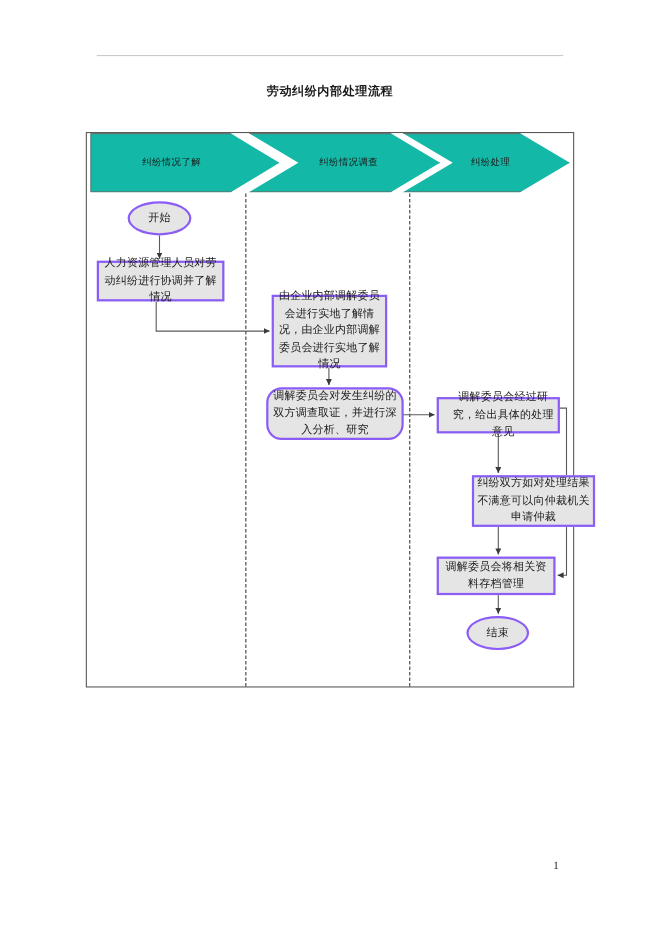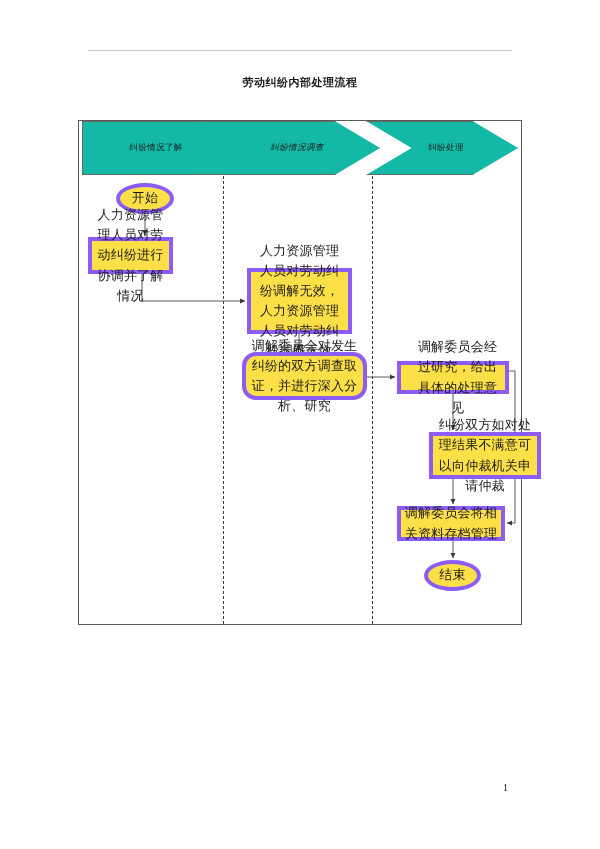--- a/index.html
+++ b/index.html
@@ -82,24 +82,23 @@
     position: relative;
     left: -12px;
   }
   .chev1 {
     left: 3px;
     width: 172px;
     clip-path: polygon(0 0, 74% 0, 100% 50%, 74% 100%, 0 100%);
     -webkit-clip-path: polygon(0 0, 74% 0, 100% 50%, 74% 100%, 0 100%);
   }
   .chev2 {
-    left: 127px;
+    left: 147px;
     width: 174px;
     clip-path: polygon(0 0, 74% 0, 100% 50%, 74% 100%, 0 100%, 26% 50%);
-    font-style: italic;
     -webkit-clip-path: polygon(0 0, 74% 0, 100% 50%, 74% 100%, 0 100%, 26% 50%);
   }
   .chev3 {
     left: 287px;
     width: 152px;
     clip-path: polygon(0 0, 70% 0, 100% 50%, 70% 100%, 0 100%, 30% 50%);
     -webkit-clip-path: polygon(0 0, 70% 0, 100% 50%, 70% 100%, 0 100%, 30% 50%);
   }
   .chev2 span, .chev3 span { left: 4px; }
 
@@ -111,38 +110,38 @@
     height: 448px;
     border-left: 1px dashed #3c3c3c;
   }
   .lane-div-a { left: 223px; }
   .lane-div-b { left: 372px; }
 
   
   .node {
     position: absolute;
     box-sizing: border-box;
-    border: 4px solid #8b5cf6;
-    background: #fde047;
+    border: 2px solid #8b5cf6;
+    background: #e5e5e5;
     display: flex;
     align-items: center;
     justify-content: center;
     text-align: center;
-    font-size: 13px;
+    font-size: 10px;
     line-height: 1.55;
     padding: 2px 3px;
     letter-spacing: 0.2px;
   }
   .term {
     border-radius: 50%;
   }
 
   
   #n-start  { left: 116px; top: 183px;  width: 58px;  height: 31px; }
-  #n-hr     { left: 88px;  top: 237px;  width: 85px; height: 37px; }
+  #n-hr     { left: 88px;  top: 237px;  width: 116px; height: 37px; }
   #n-comm   { left: 247px; top: 268px;  width: 105px; height: 66px; }
   #n-invest { left: 242px; top: 352px;  width: 125px; height: 48px; border-radius: 14px; }
   #n-opin   { left: 397px; top: 361px;  width: 112px; height: 33px; padding-left: 12px; }
   #n-arbit  { left: 397px; top: 432px;  width: 112px; height: 47px; margin-left: 32px; }
   #n-arch   { left: 397px; top: 506px;  width: 108px; height: 35px; }
   #n-end    { left: 424px; top: 560px;  width: 57px;  height: 31px; }
 
   
   .wires {
     position: absolute;
@@ -215,21 +214,21 @@
     </g>
   </svg>
 
   <div class="node term" id="n-start">
     <span>开始</span>
   </div>
   <div class="node" id="n-hr">
     <span>人力资源管理人员对劳动纠纷进行协调并了解情况</span>
   </div>
   <div class="node" id="n-comm">
-    <span>人力资源管理人员对劳动纠纷调解无效，人力资源管理人员对劳动纠纷调解无效</span>
+    <span>由企业内部调解委员会进行实地了解情况，由企业内部调解委员会进行实地了解情况</span>
   </div>
   <div class="node" id="n-invest">
     <span>调解委员会对发生纠纷的双方调查取证，并进行深入分析、研究</span>
   </div>
   <div class="node" id="n-opin">
     <span>调解委员会经过研究，给出具体的处理意见</span>
   </div>
   <div class="node" id="n-arbit">
     <span>纠纷双方如对处理结果不满意可以向仲裁机关申请仲裁</span>
   </div>

